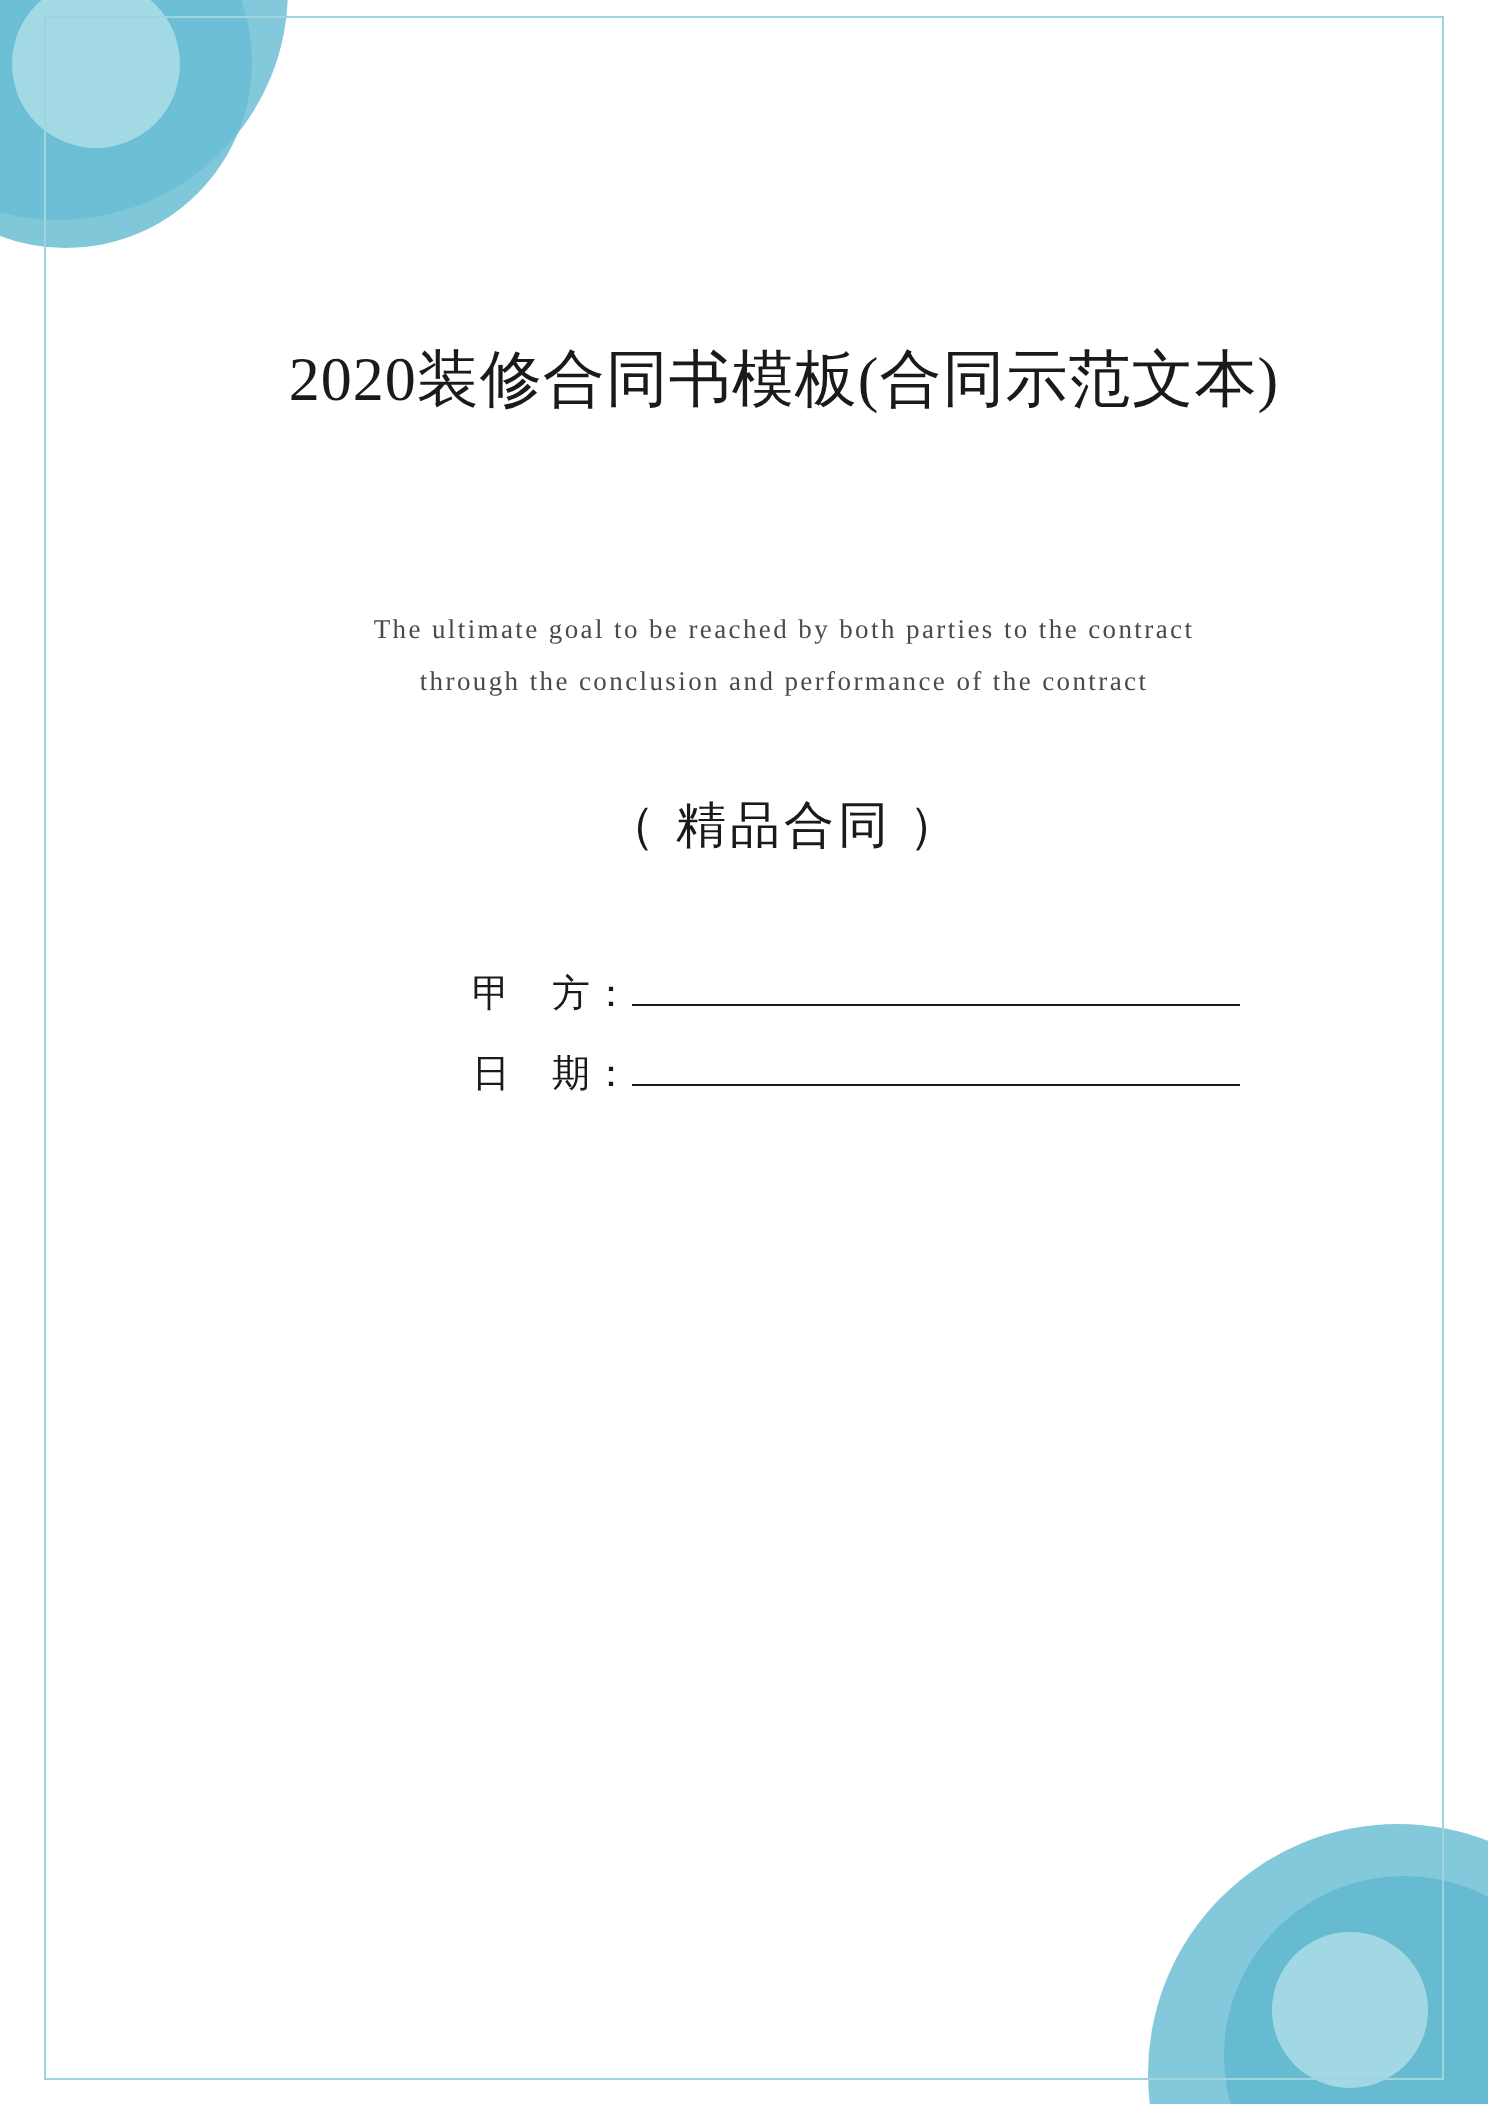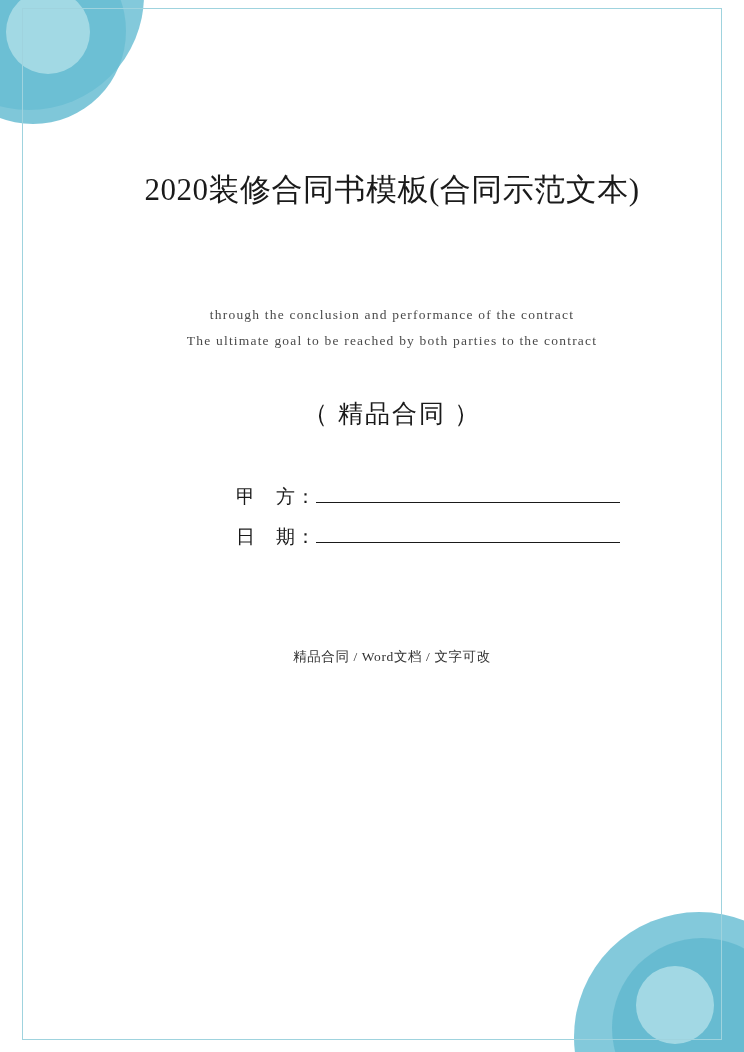--- a/index.html
+++ b/index.html
@@ -183,37 +183,36 @@
   <div class="deco deco-br-mid"></div>
   <div class="deco deco-br-small"></div>
 
   <div class="page-border"></div>
 
   <div class="content">
 
     <div class="doc-title">2020装修合同书模板(合同示范文本)</div>
 
     <div class="subtitle-en">
+      <div>The ultimate goal to be reached by both parties to the contract</div>
       <div>through the conclusion and performance of the contract</div>
-      <div>The ultimate goal to be reached by both parties to the contract</div>
     </div>
 
     <div class="subtitle-cn">（ 精品合同 ）</div>
 
     <div class="fields">
 
       <div class="field-row">
         <span class="field-label">甲　方：</span>
         <span class="field-line"></span>
       </div>
 
 
       <div class="field-row">
         <span class="field-label">日　期：</span>
         <span class="field-line"></span>
       </div>
 
     </div>
 
-    <div class="footer-note">精品合同 / Word文档 / 文字可改</div>
 
   </div>
 </div>
 
 </body></html>

